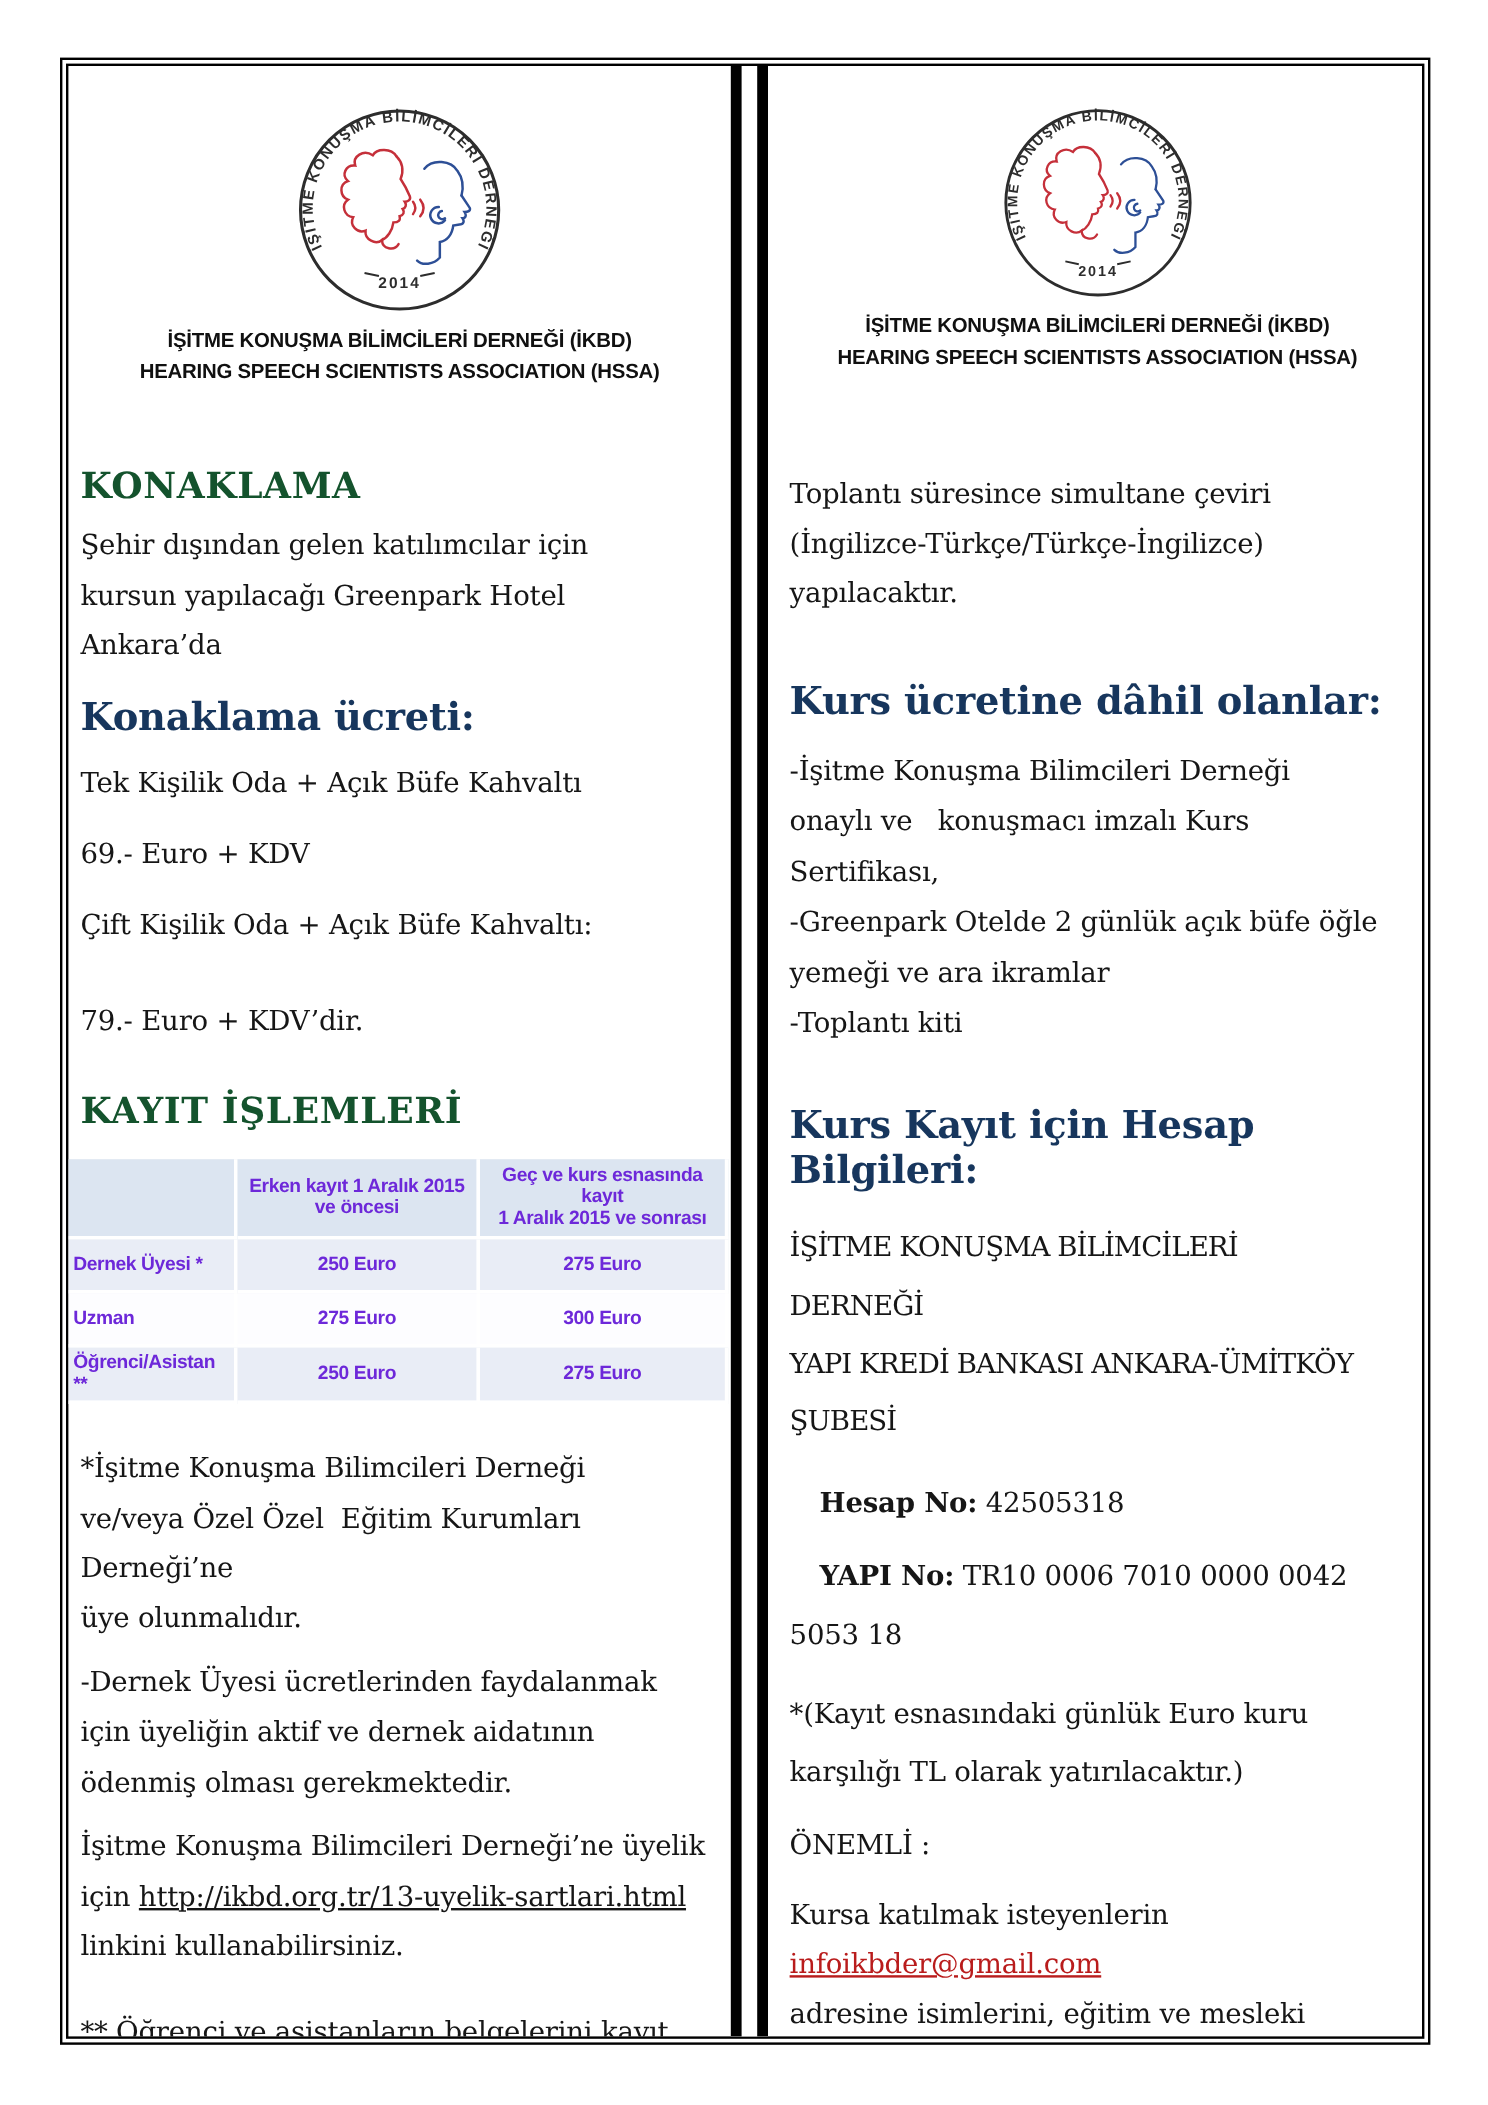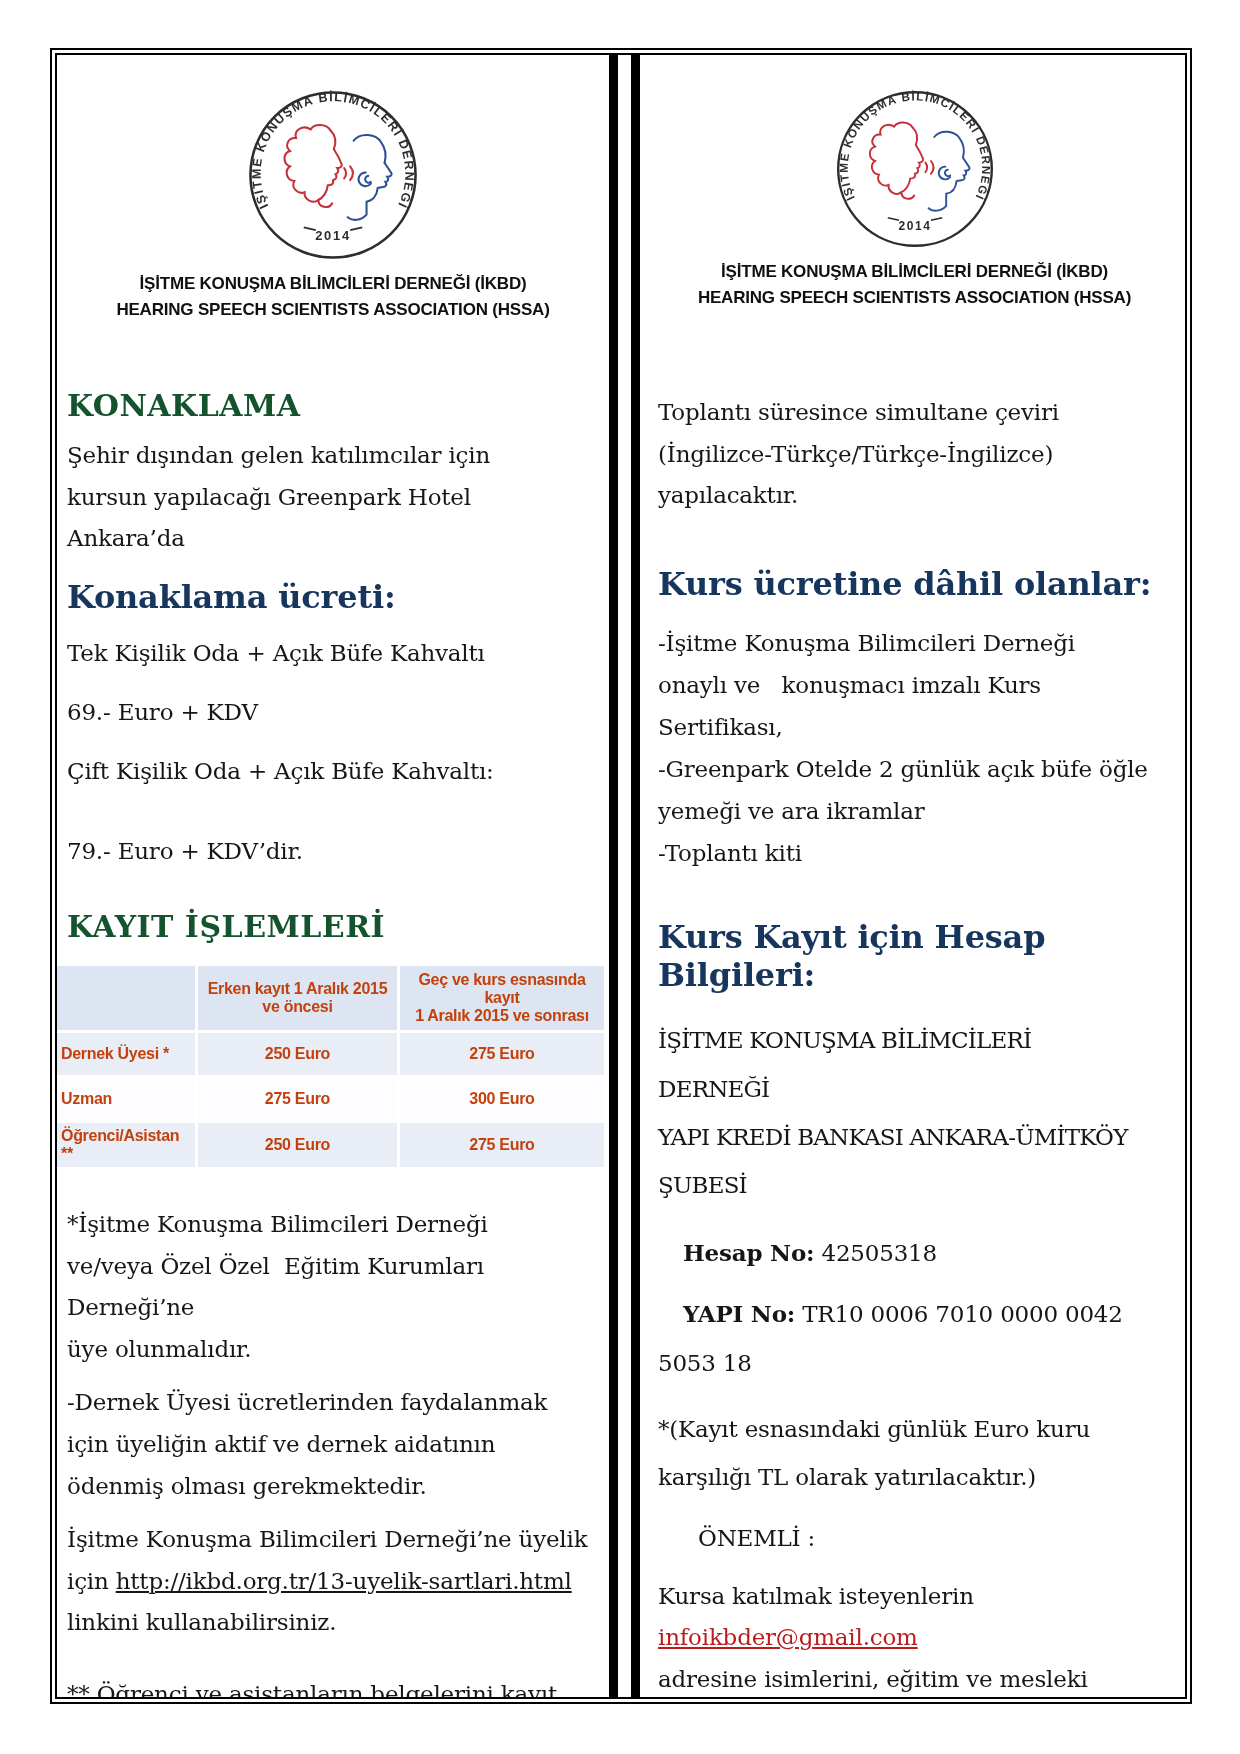--- a/index.html
+++ b/index.html
@@ -88,33 +88,33 @@
   .mt-note4{ margin-top:30px; }
   
   .mt-rp1{ margin-top:80px; }
   .mt-dahil{ margin-top:48px; }
   .mt-list{ margin-top:20px; }
   .mt-hesap{ margin-top:44px; }
   .mt-bank{ margin-top:22px; }
   .mt-hesapno{ margin-top:22px; }
   .mt-iban{ margin-top:16px; }
   .mt-exch{ margin-top:18px; }
-  .mt-onemli{ margin-top:16px;margin-left:40px; }
+  .mt-onemli{ margin-top:16px; }
   .mt-imp{ margin-top:16px; }
   
   .fee-table{
     border-collapse:separate;
     border-spacing:0;
     width:calc(100% + 18px);
     margin-left:-10px;
     font-family:"Liberation Sans", sans-serif;
     font-weight:bold;
     font-size:16px;
     letter-spacing:-0.3px;
-    color:#c2410c;
+    color:#6d28d9;
     table-layout:fixed;
   }
   .fee-table th, .fee-table td{
     border-bottom:3px solid #ffffff;
     border-right:3px solid #ffffff;
     padding:4px 6px;
     vertical-align:middle;
   }
   .fee-table th{
     background:#dce5f1;

